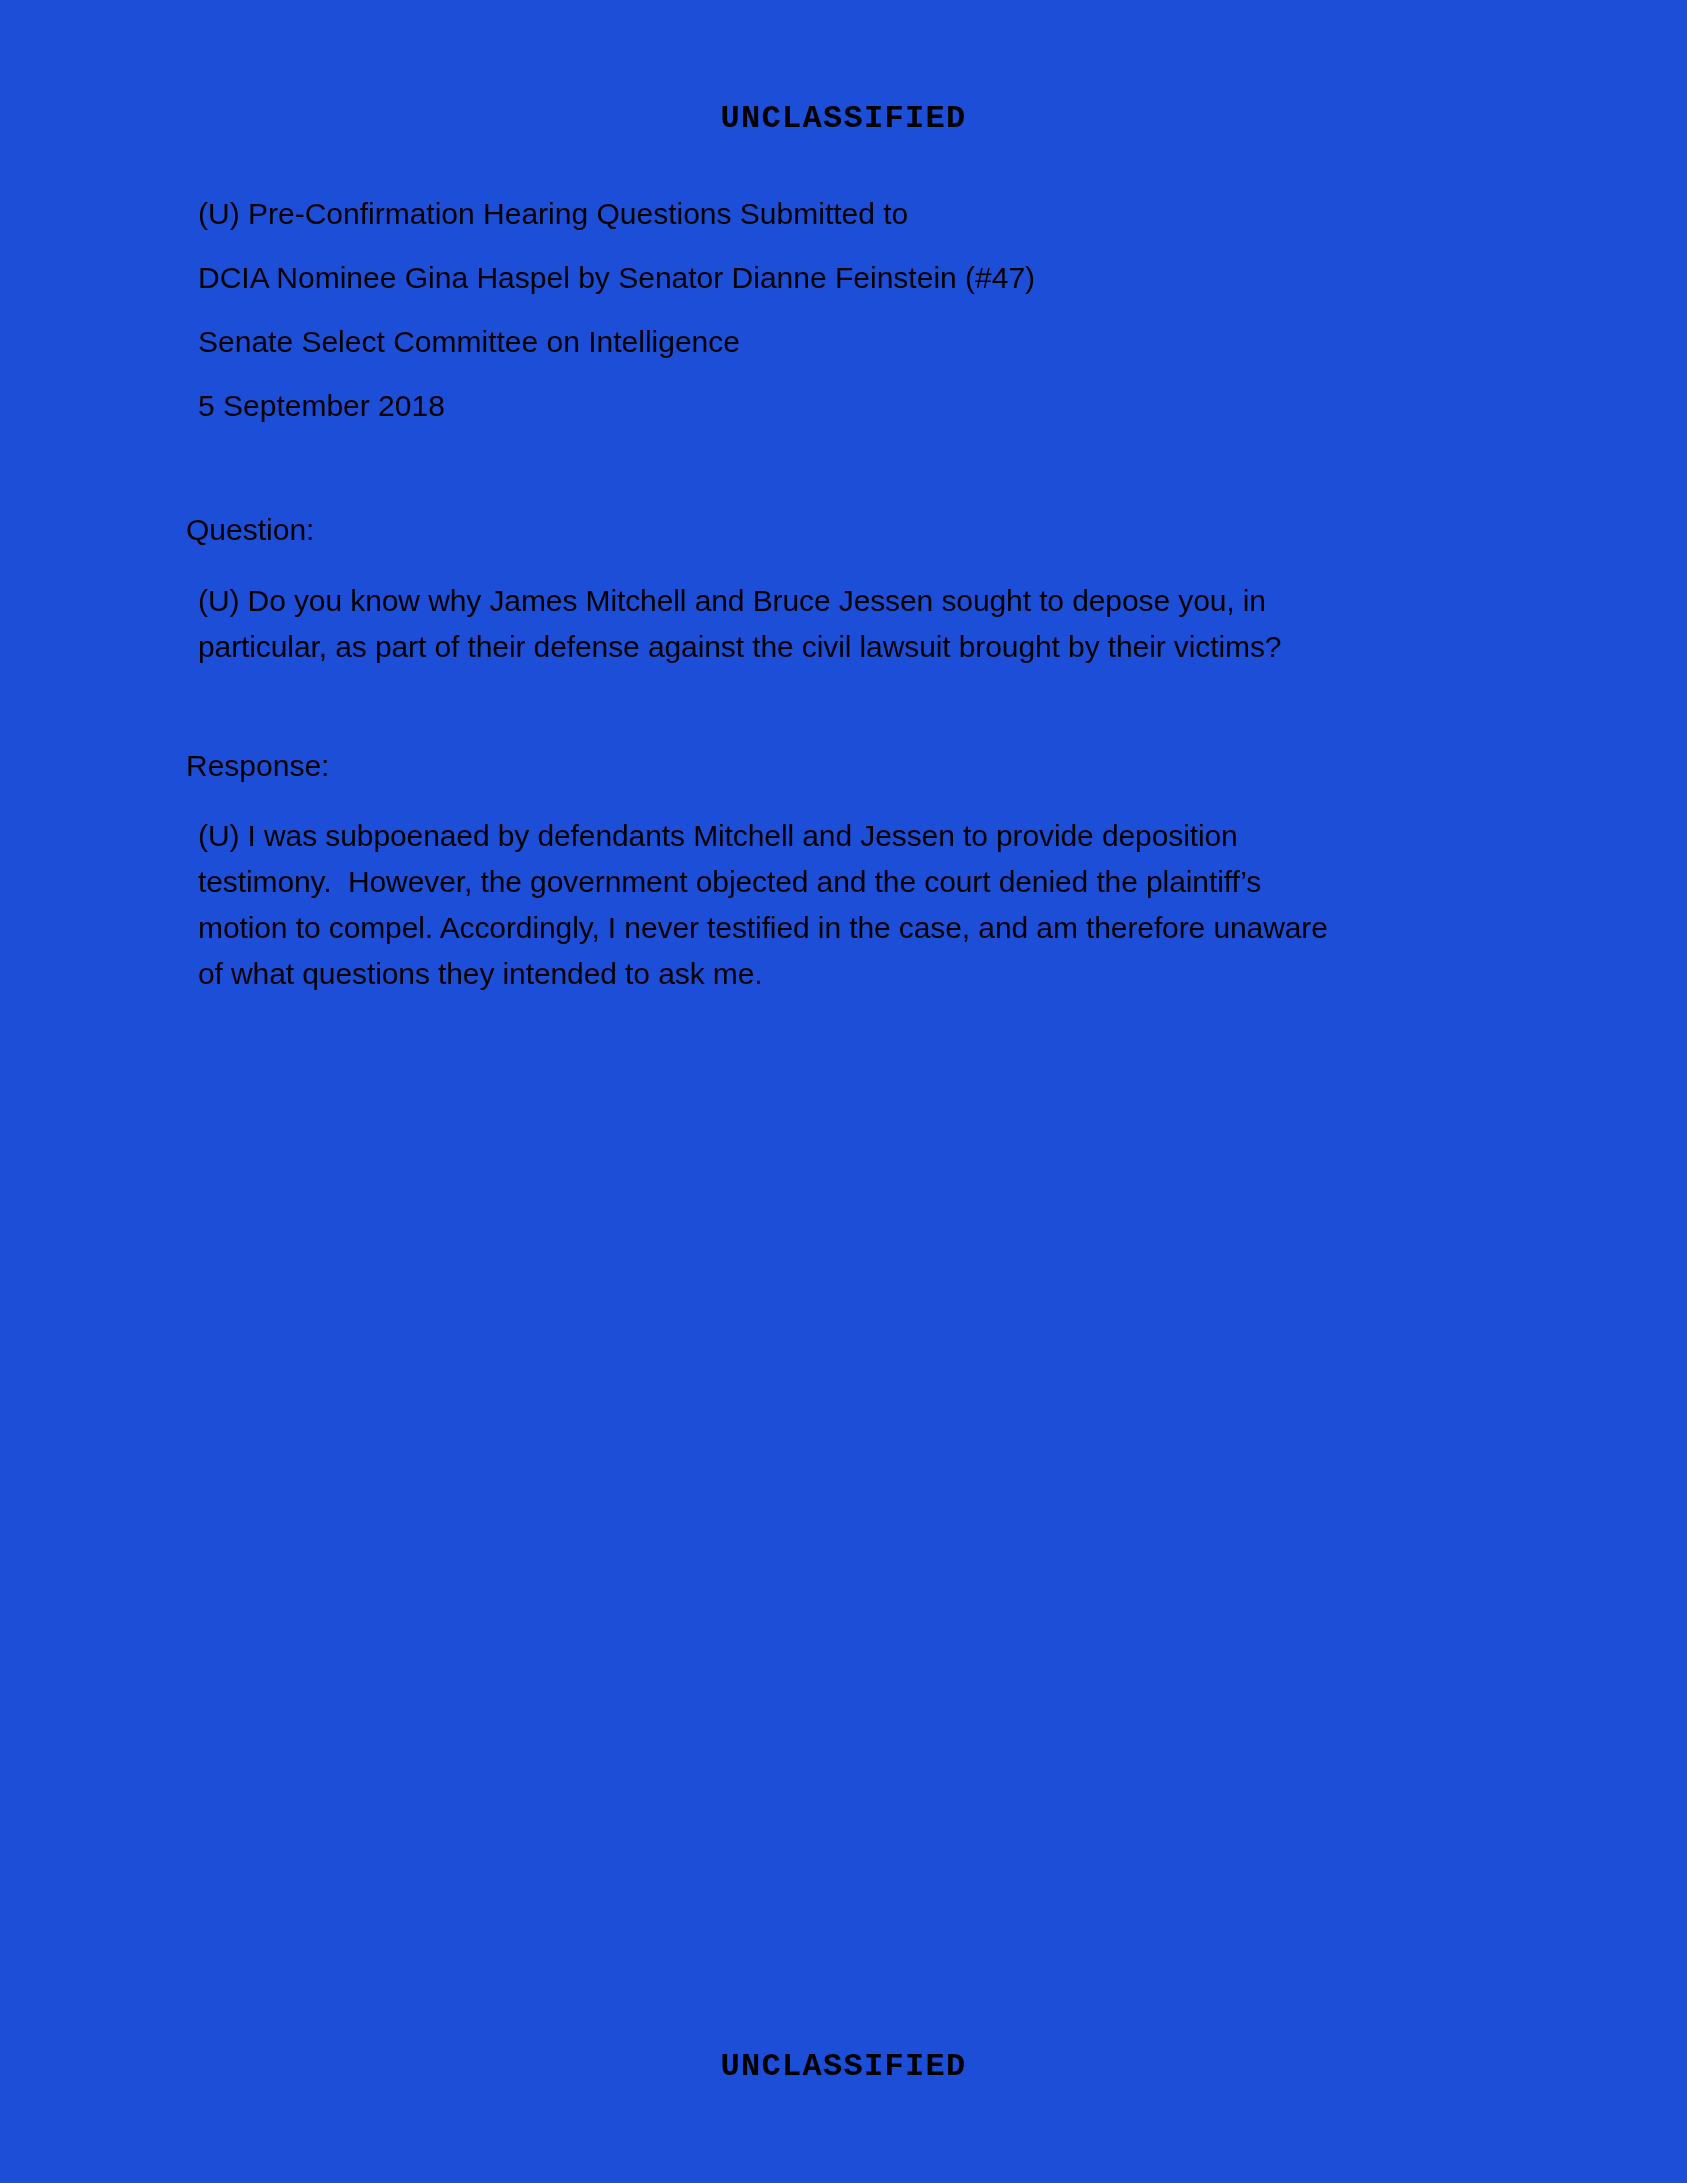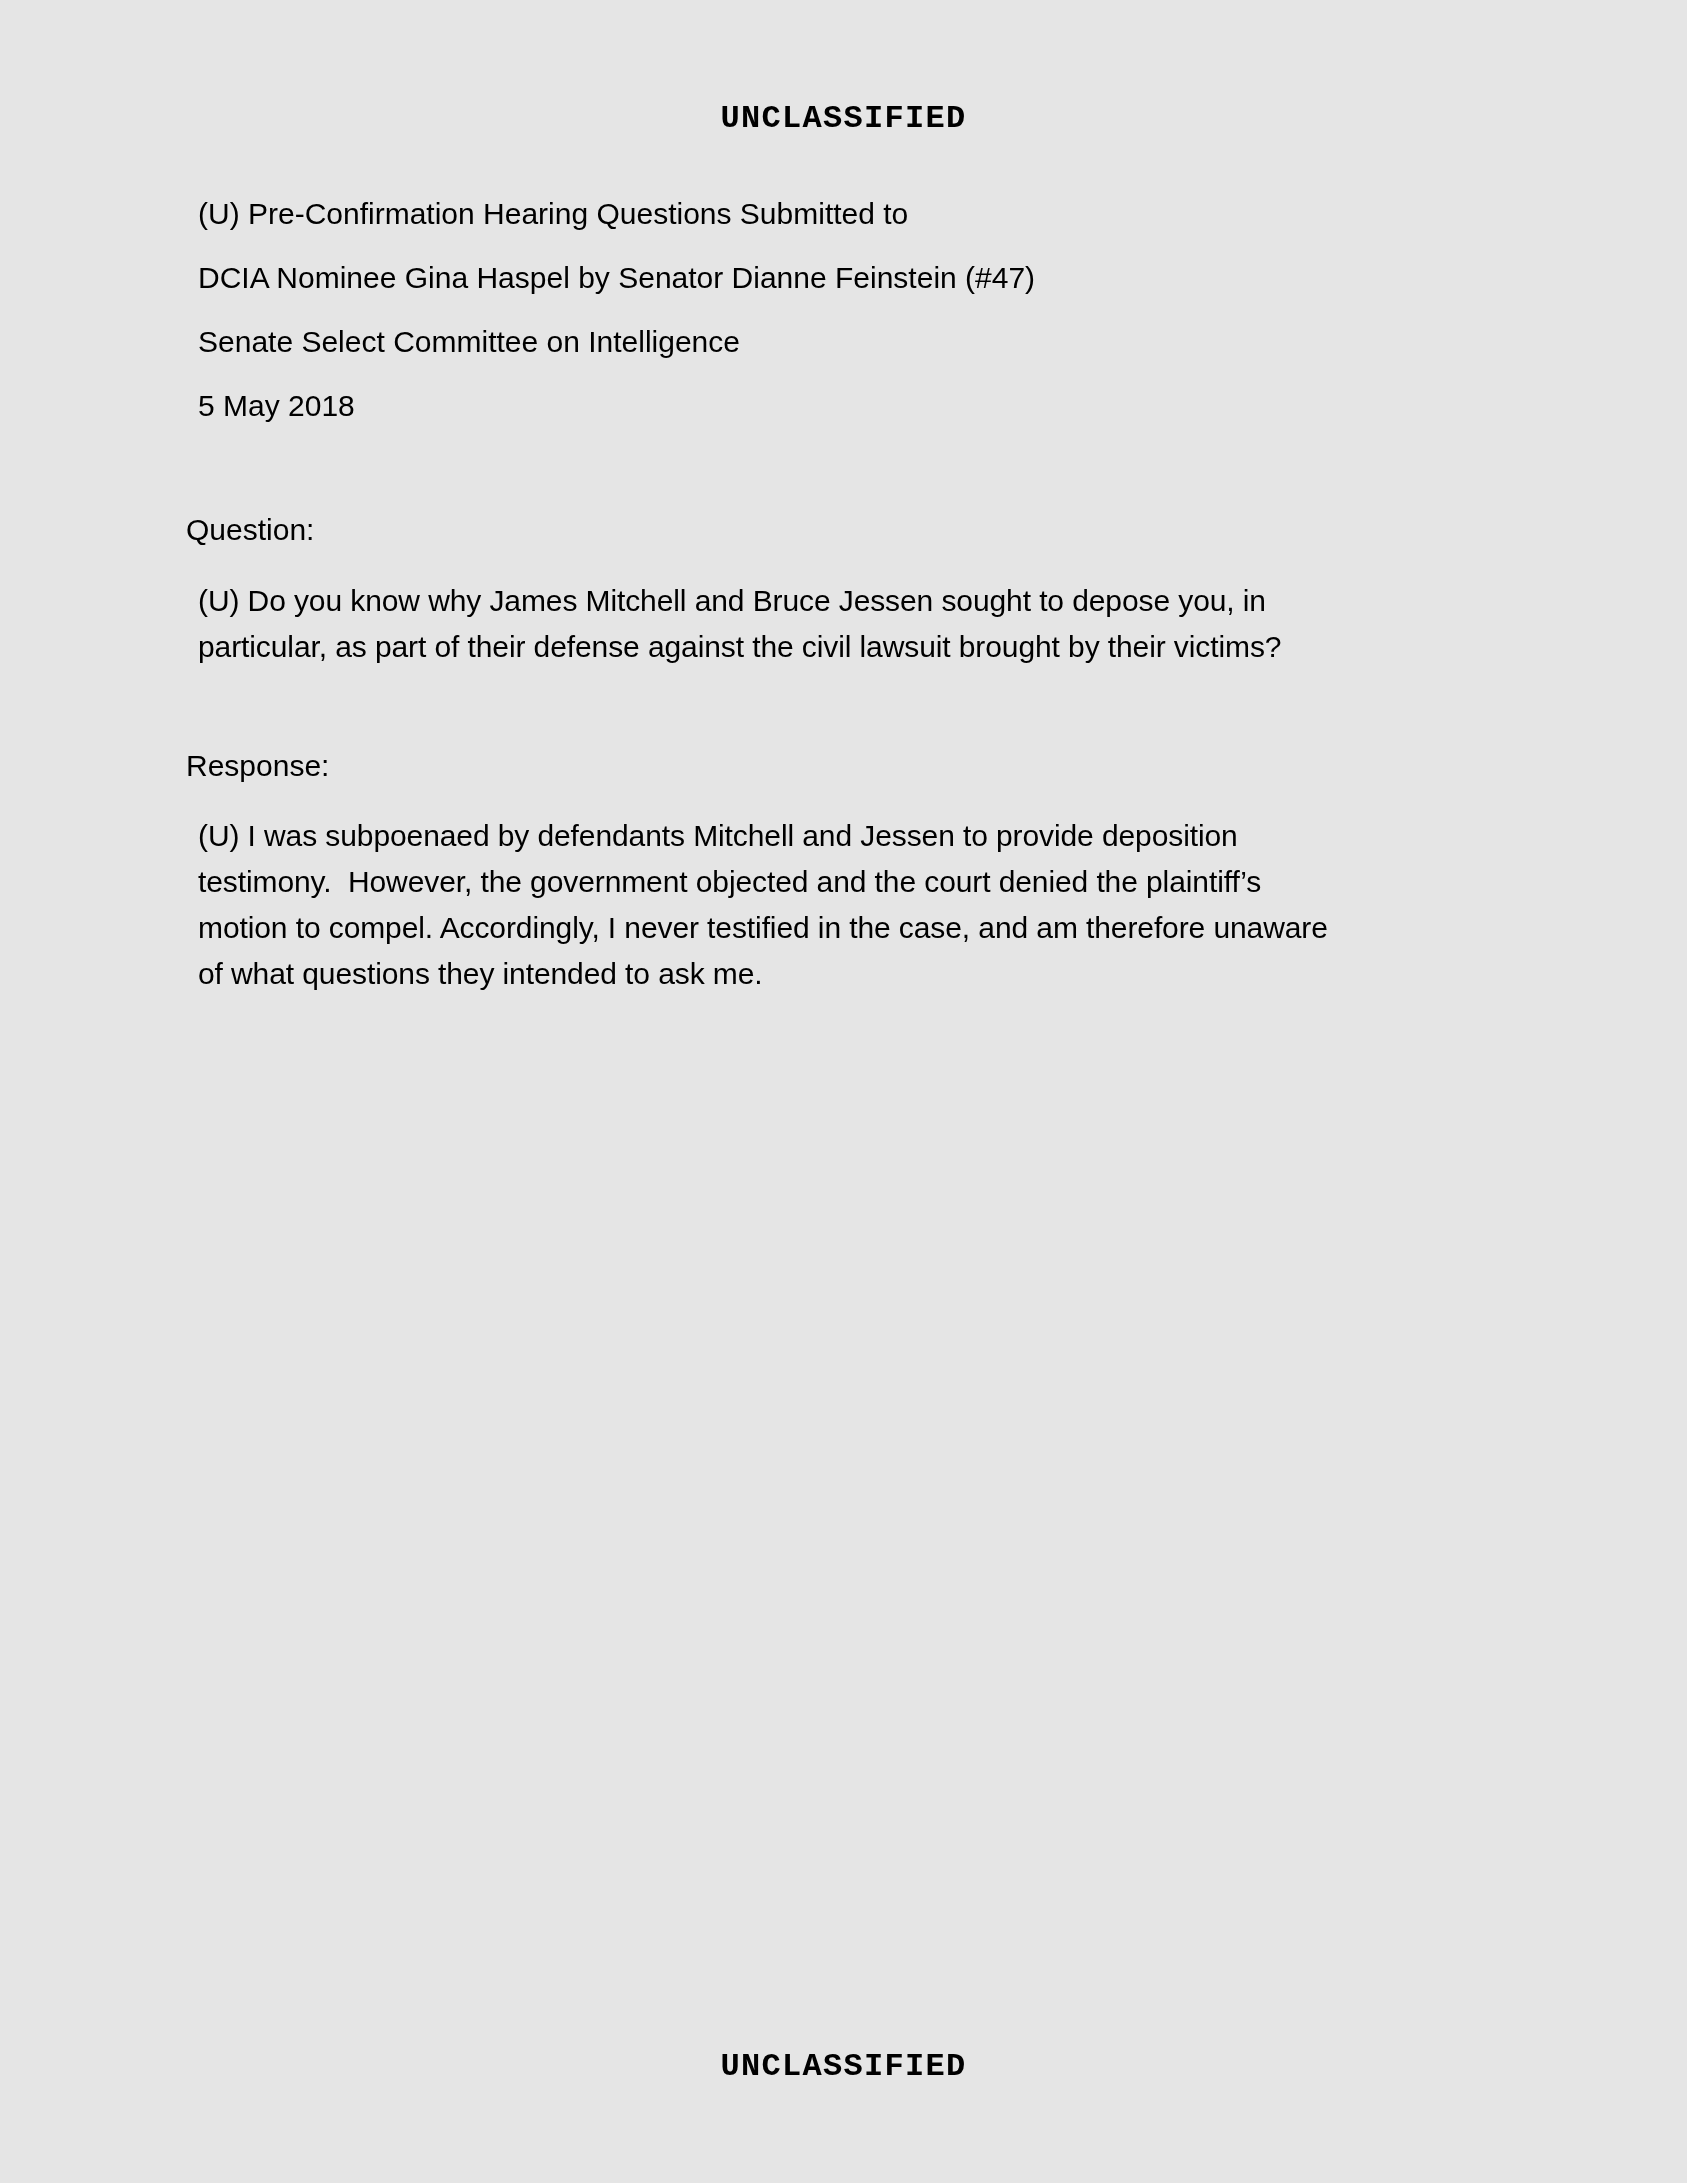--- a/index.html
+++ b/index.html
@@ -5,21 +5,21 @@
   * { margin: 0; padding: 0; box-sizing: border-box; }
   html, body {
     background: #ffffff;
     font-family: "Liberation Sans", sans-serif;
     color: #000000;
   }
   .page {
     position: relative;
     width: 1687px;
     height: 2183px;
-    background: #e5e5e5;
+    background: #1d4ed8;
     overflow: hidden;
   }
   .classification {
     position: absolute;
     left: 0;
     width: 1687px;
     text-align: center;
     font-family: "Liberation Mono", "DejaVu Sans Mono", monospace;
     font-size: 32px;
     font-weight: 700;
@@ -72,21 +72,21 @@
 <body>
 
 <div class="page">
 
   <div class="classification top">UNCLASSIFIED</div>
 
   <div class="title-block">
     <div class="title-line align-left">(U) Pre-Confirmation Hearing Questions Submitted to</div>
     <div class="title-line align-center">DCIA Nominee Gina Haspel by Senator Dianne Feinstein (#47)</div>
     <div class="title-line align-center">Senate Select Committee on Intelligence</div>
-    <div class="title-line align-center">5 May 2018</div>
+    <div class="title-line align-center">5 September 2018</div>
   </div>
 
   <div class="section-label question">Question:</div>
 
   <div class="para question">
     <div class="line">(U) Do you know why James Mitchell and Bruce Jessen sought to depose you, in</div>
     <div class="line">particular, as part of their defense against the civil lawsuit brought by their victims?</div>
   </div>
 
   <div class="section-label response">Response:</div>

